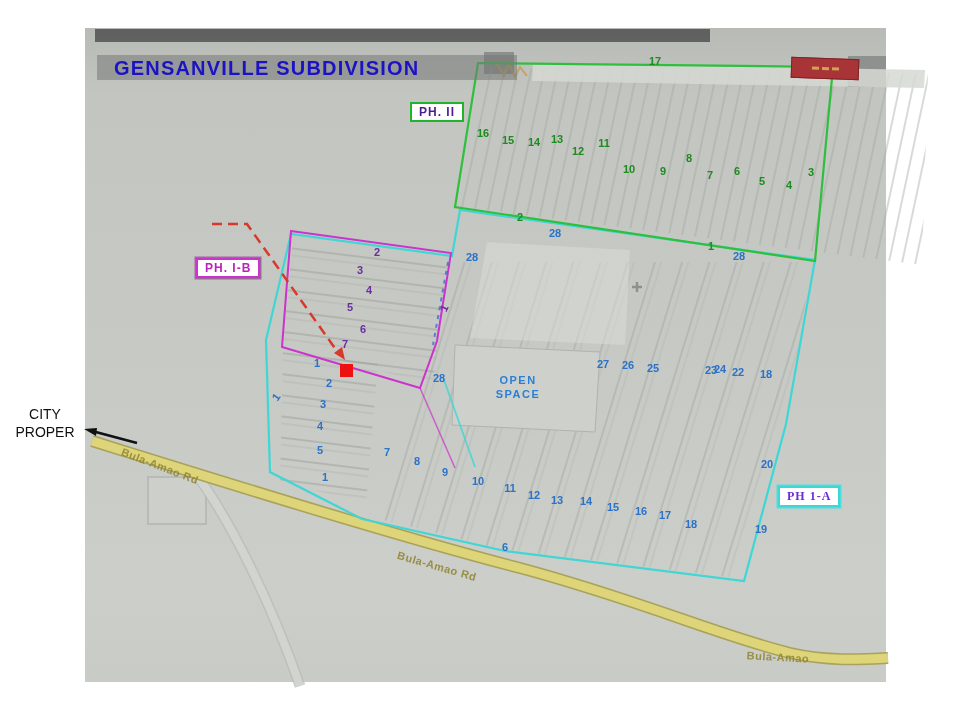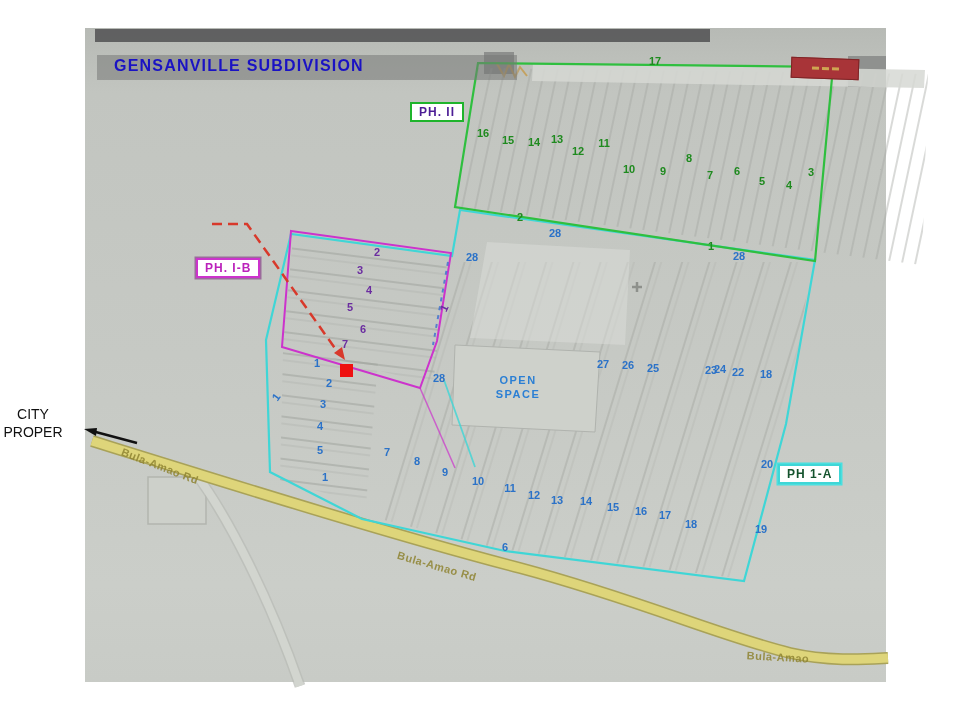--- a/index.html
+++ b/index.html
@@ -5,36 +5,36 @@
   html,body{margin:0;padding:0;width:960px;height:720px;background:#ffffff;overflow:hidden;
             font-family:"Liberation Sans",sans-serif;}
   #stage{position:relative;width:960px;height:720px;background:#ffffff;}
   
   #photo{position:absolute;left:85px;top:28px;width:801px;height:654px;
          background:linear-gradient(180deg,#b7bab5 0%,#c2c5c0 10%,#c6c9c4 50%,#cbcec9 85%,#c8cbc6 100%);}
   #overlay{position:absolute;left:0;top:0;width:960px;height:720px;}
   svg{position:absolute;left:0;top:0;}
   
   .title-band{position:absolute;left:97px;top:55px;width:420px;height:25px;background:rgba(118,120,118,0.55);}
-  .map-title{position:absolute;left:114px;top:57px;font-size:16px;font-weight:bold;letter-spacing:1.2px;
+  .map-title{position:absolute;left:114px;top:57px;font-size:20px;font-weight:bold;letter-spacing:1.2px;
              color:#1a12c4;white-space:nowrap;}
   .map-subtitle{position:absolute;left:141px;top:85px;font-size:12px;font-weight:bold;letter-spacing:0.7px;
              color:#1a12c4;white-space:nowrap;}
   
   .badge{position:absolute;background:#ffffff;border:2px solid;padding:1px 7px;font-size:12px;
          font-weight:bold;letter-spacing:1px;white-space:nowrap;}
   #badge-ph2{left:410px;top:102px;border-color:#1fb42c;color:#4c1d95;}
   #badge-ph1b{left:196px;top:258px;border-color:#cc33cc;color:#bb22bb;box-shadow:0 0 0 1.5px #9b6a9b;}
-  #badge-ph1a{left:778px;top:464px;border-color:#3fd6d6;color:#14532d;box-shadow:0 0 0 1.5px #49e0e0;}
+  #badge-ph1a{left:778px;top:486px;border-color:#3fd6d6;color:#6d28d9;box-shadow:0 0 0 1.5px #49e0e0;font-family:Liberation Serif, serif;}
   
   .callout{position:absolute;left:49px;top:206px;width:160px;height:32px;background:#cfe7ea;
            border:2px dashed #d8392b;display:flex;align-items:center;justify-content:center;
            font-size:14px;color:#13181a;letter-spacing:0.5px;}
   
-  .city-proper{position:absolute;left:0;top:405px;width:66px;text-align:center;font-size:14px;
+  .city-proper{position:absolute;left:12px;top:405px;width:66px;text-align:center;font-size:14px;
                color:#101010;line-height:18px;}
   
   .open-space{position:absolute;left:478px;top:373px;width:80px;text-align:center;font-size:11px;
               font-weight:bold;letter-spacing:1.5px;color:#2b7fd4;line-height:14px;}
   
   .lot{position:absolute;transform:translate(-50%,-50%);font-weight:bold;font-size:11px;white-space:nowrap;}
   .labels-ph2 .lot{color:#1f8a1f;}
   .labels-ph1b .lot{color:#6b2da0;}
   .labels-ph1a .lot{color:#2b72c8;}
   .labels-road .lot{color:#8f8432;font-size:11px;letter-spacing:0.5px;opacity:0.85;}

